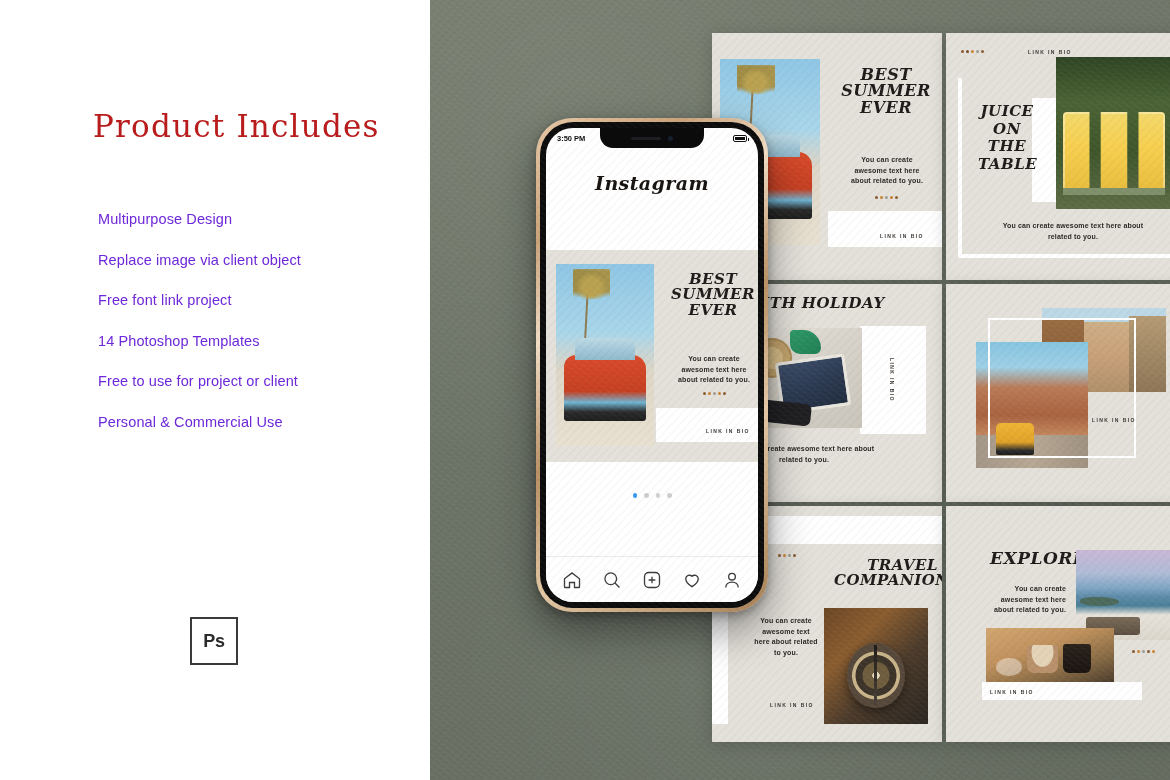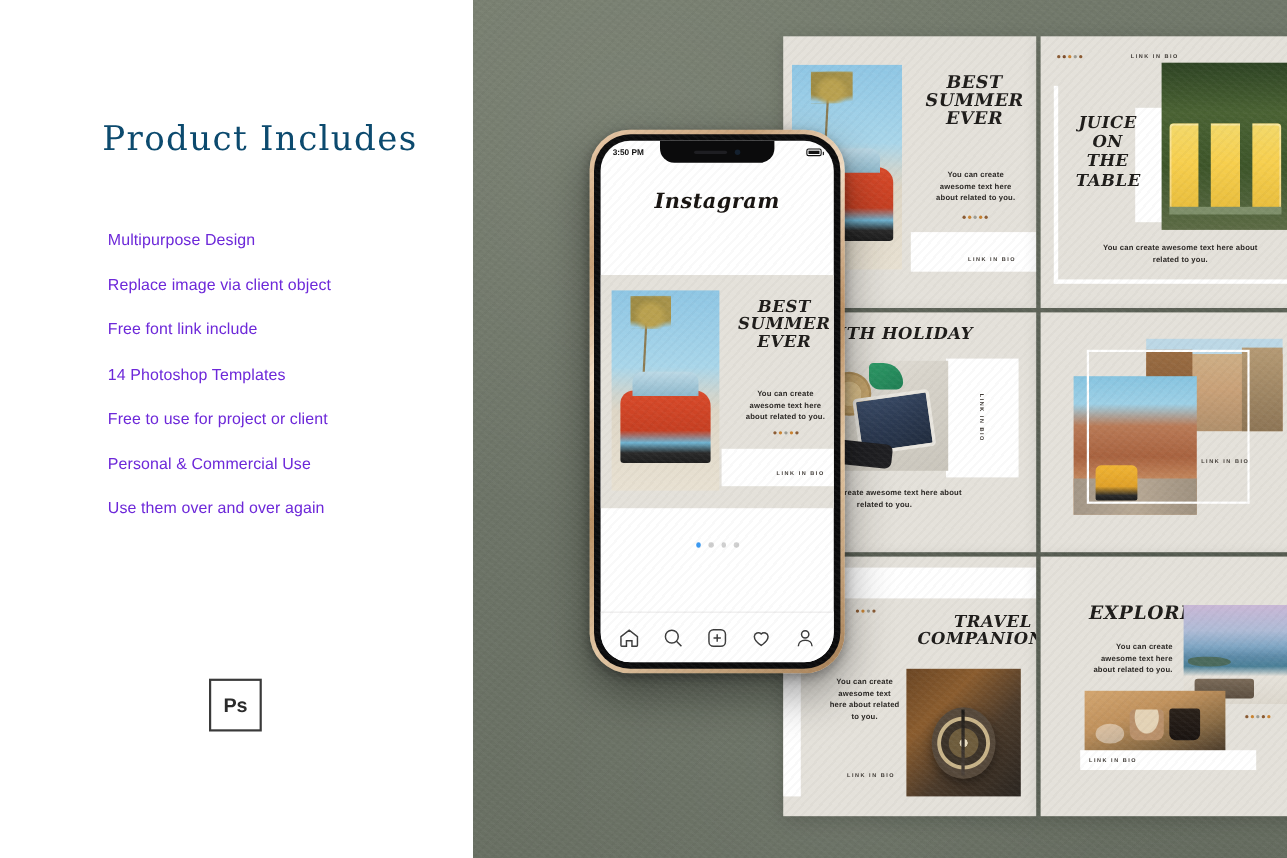--- a/index.html
+++ b/index.html
@@ -9,21 +9,21 @@
   .stage { position:relative; width:1170px; height:780px; }
 
   
   .left-panel {
     position:absolute; left:0; top:0; width:430px; height:780px;
     background:#ffffff;
   }
   .page-title {
     position:absolute; left:93px; top:108px;
     font-family:"DejaVu Serif", serif;
-    font-size:31px; color:#0c4a6e; letter-spacing:1.2px; font-weight:400;
+    font-size:31px; color:#b91c1c; letter-spacing:1.2px; font-weight:400;
     white-space:nowrap;
   }
   .feature-list { position:absolute; left:98px; top:212px; width:320px; }
   .feature-item {
     font-size:14.5px; color:#6d28d9; line-height:1; margin-bottom:26px;
     white-space:nowrap; letter-spacing:.1px;
   }
   .ps-badge {
     position:absolute; left:190px; top:617px;
     width:48px; height:48px; border:2px solid #3a3a3a;
@@ -269,25 +269,24 @@
 <body>
 
 <div class="stage">
 
   <div class="left-panel">
     <div class="page-title">Product Includes</div>
 
     <div class="feature-list">
       <div class="feature-item">Multipurpose Design</div>
       <div class="feature-item">Replace image via client object</div>
-      <div class="feature-item">Free font link include</div>
+      <div class="feature-item">Free font link project</div>
       <div class="feature-item">14 Photoshop Templates</div>
       <div class="feature-item">Free to use for project or client</div>
       <div class="feature-item">Personal &amp; Commercial Use</div>
-      <div class="feature-item">Use them over and over again</div>
     </div>
 
     <div class="ps-badge">Ps</div>
   </div>
 
   <div class="right-panel">
 
     <div class="card c1">
       <div class="ph ph-beach" style="left:8px;top:26px;width:100px;height:186px;">
         <div class="car"></div>

